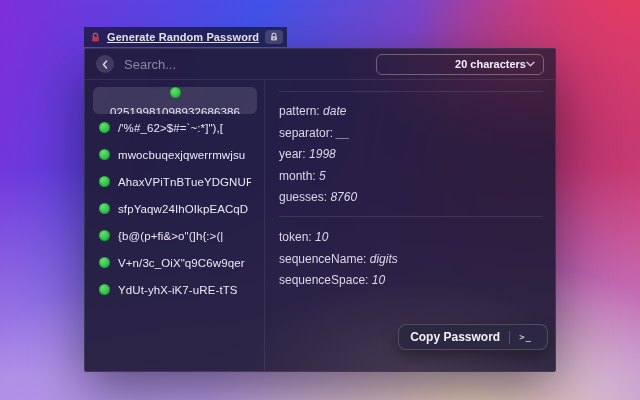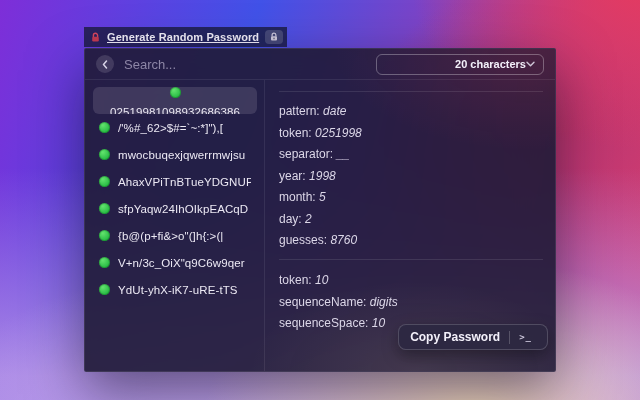--- a/index.html
+++ b/index.html
@@ -194,25 +194,23 @@
       <div class="pw-row">
         <span class="dot"></span>
         <span class="pw-text">YdUt-yhX-iK7-uRE-tTS</span>
       </div>
     </div>
 
     <div class="detail-pane">
       <hr class="detail-divider">
 
       <div class="kv"><span class="k">pattern:</span> <span class="v">date</span></div>
-      <div class="kv"><span class="k">token:</span> <span class="v">0251998</span></div>
       <div class="kv"><span class="k">separator:</span> <span class="v">__</span></div>
       <div class="kv"><span class="k">year:</span> <span class="v">1998</span></div>
       <div class="kv"><span class="k">month:</span> <span class="v">5</span></div>
-      <div class="kv"><span class="k">day:</span> <span class="v">2</span></div>
       <div class="kv"><span class="k">guesses:</span> <span class="v">8760</span></div>
 
       <hr class="detail-divider mid">
 
       <div class="kv"><span class="k">token:</span> <span class="v">10</span></div>
       <div class="kv"><span class="k">sequenceName:</span> <span class="v">digits</span></div>
       <div class="kv"><span class="k">sequenceSpace:</span> <span class="v">10</span></div>
 
     </div>
 

